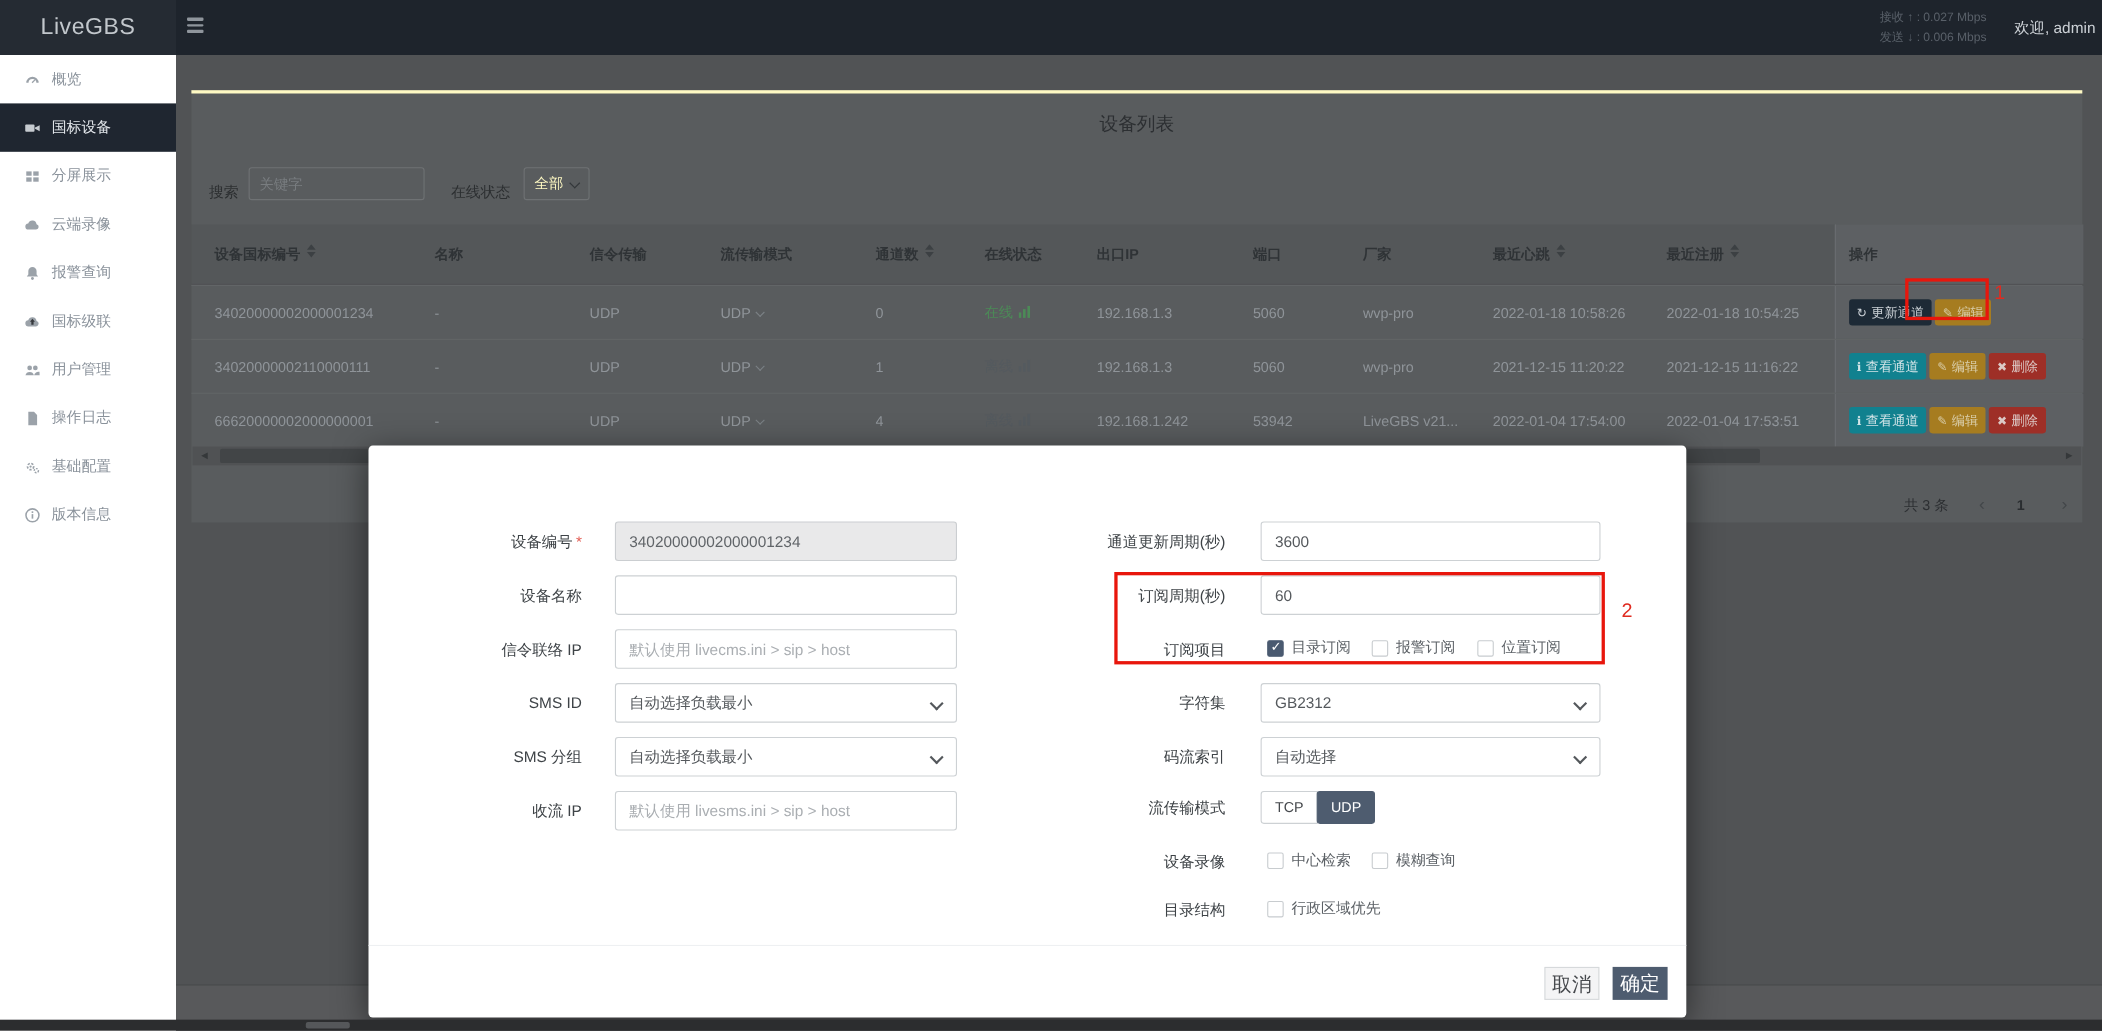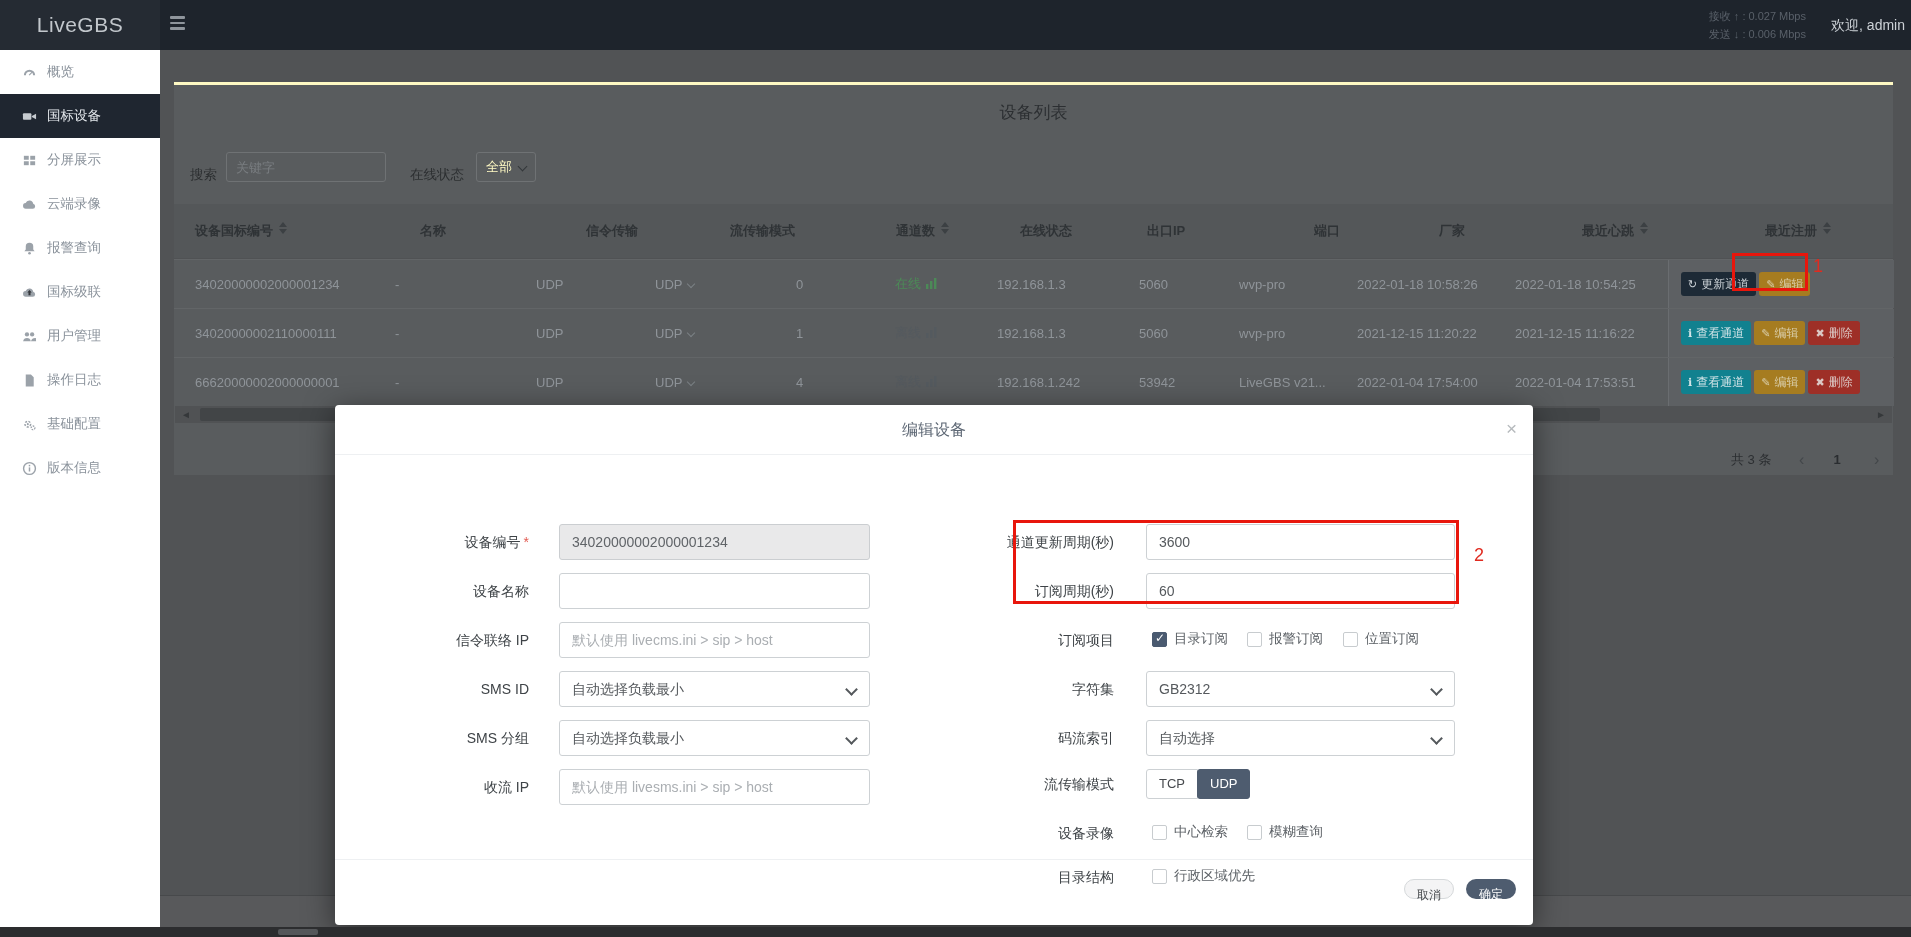--- a/index.html
+++ b/index.html
@@ -30,21 +30,21 @@
                   border:1px solid #6f7274; border-radius:3px; padding:0 9px; font-size:13px; color:#2e3134; outline:none; }
   .search-input::placeholder { color:#797d80; }
   .status-select { position:absolute; left:302px; top:67px; width:60px; height:30px; border:1px solid #6f7274; border-radius:3px;
                    font-size:13px; color:#fef9c3; line-height:28px; padding-left:9px; cursor:pointer; }
   .status-select:after { content:""; position:absolute; right:9px; top:10px; width:6px; height:6px;
                    border-right:1.8px solid #33373a; border-bottom:1.8px solid #33373a; transform:rotate(45deg); }
 
   
   .tbl { position:absolute; left:0; top:119px; width:1719px; }
   .trow { display:grid; grid-template-columns:221px 141px 119px 141px 99px 102px 142px 100px 118px 158px 153px 226px; align-items:center; }
-  .thead { height:55px; background:rgba(0,0,0,.05); border-bottom:1px solid #505254; font-size:13px; color:#2f3336; font-weight:bold;gap:25px; }
+  .thead { height:55px; background:rgba(0,0,0,.05); border-bottom:1px solid #505254; font-size:13px; color:#2f3336; font-weight:bold; }
   .tr { height:49px; border-top:1px solid #626567; font-size:13px; color:#8f9499; }
   .tr:first-of-type { border-top:none; }
   .td,.th { padding-left:0; white-space:nowrap; overflow:hidden; }
   .th:first-child,.td:first-child { padding-left:21px; }
   .th.op,.td.op { background:#5d6063; border-left:1px solid #6a6d70; height:100%; display:flex; align-items:center; padding-left:12px; }
   .sort { display:inline-block; margin-left:6px; vertical-align:1px; }
   .sort b,.sort s { display:block; width:0; height:0; border-left:4px solid transparent; border-right:4px solid transparent; }
   .sort b { border-bottom:5px solid #3c4043; margin-bottom:2px; }
   .sort s { border-top:5px solid #3c4043; }
   .caret-dn { display:inline-block; margin-left:6px; width:6px; height:6px; border-right:1.6px solid #7b8185;
@@ -93,21 +93,21 @@
                border-right:2px solid #54585c; border-bottom:2px solid #54585c; transform:rotate(45deg); }
   .cbrow { position:absolute; display:flex; align-items:center; gap:7px; font-size:13.5px; color:#5c6166; }
   .cb { width:15px; height:15px; border:1px solid #c8cccf; border-radius:2px; background:#fff; position:relative; cursor:pointer; flex:0 0 15px; }
   .cb.on { background:#4a5a70; border-color:#4a5a70; }
   .cb.on:after { content:"✓"; position:absolute; left:2px; top:-2px; color:#fff; font-size:12px; }
   .toggle { position:absolute; left:811px; display:flex; cursor:pointer; }
   .tg { height:30px; line-height:28px; padding:0 12px; font-size:13px; border:1px solid #cdd1d4; color:#46494d; background:#fff; }
   .tg:first-child { border-radius:3px 0 0 3px; }
   .tg.on { background:#4e5c6f; border-color:#4e5c6f; color:#fff; border-radius:3px; margin-left:-1px; }
   .m-foot { position:absolute; left:0; top:454px; width:100%; height:66px; border-top:1px solid #eef0f2; }
-  .m-btn { position:absolute; top:19px; width:50px; height:20px; border-radius:13px; font-size:12px; text-align:center; line-height:30px; cursor:pointer; }
+  .m-btn { position:absolute; top:19px; width:50px; height:30px; border-radius:0; font-size:18px; text-align:center; line-height:30px; cursor:pointer; }
   .m-cancel { left:1069px; background:#f4f4f5; border:1px solid #d6d9db; color:#46494d; }
   .m-ok { left:1131px; background:#4e5c6f; color:#ffffff; }
 
   
   .anno-box { position:absolute; border:3px solid #e8160c; z-index:50; }
   .anno-num { position:absolute; color:#e02b20; font-size:18px; z-index:50; }
   #anno1-box { left:1732px; top:253px; width:76px; height:38px; }
   #anno1-num { left:1813px; top:256px; }
   #anno2-box { left:1013px; top:520px; width:446px; height:84px; }
   #anno2-num { left:1474px; top:545px; }
@@ -339,24 +339,20 @@
   </div>
 </div>
 
 <div class="foot-line"></div>
 <div class="footer"></div>
 <div class="bottombar">
     <div class="thumb"></div>
   </div>
 
 <div class="modal">
-  <div class="m-head">
-    <div class="m-title">编辑设备</div>
-    <div class="m-close">×</div>
-  </div>
   <div class="m-body">
 
     <div class="lcol">
       <div class="f-label" style="top:69px;"><span>设备编号</span><span class="req">*</span></div>
       <input class="f-ctl" style="top: 69px;" disabled="" value="34020000002000001234">
 
       <div class="f-label" style="top:118px;">设备名称</div>
       <input class="f-ctl" style="top: 118px;" value="">
 
       <div class="f-label" style="top:167px;">信令联络 IP</div>

